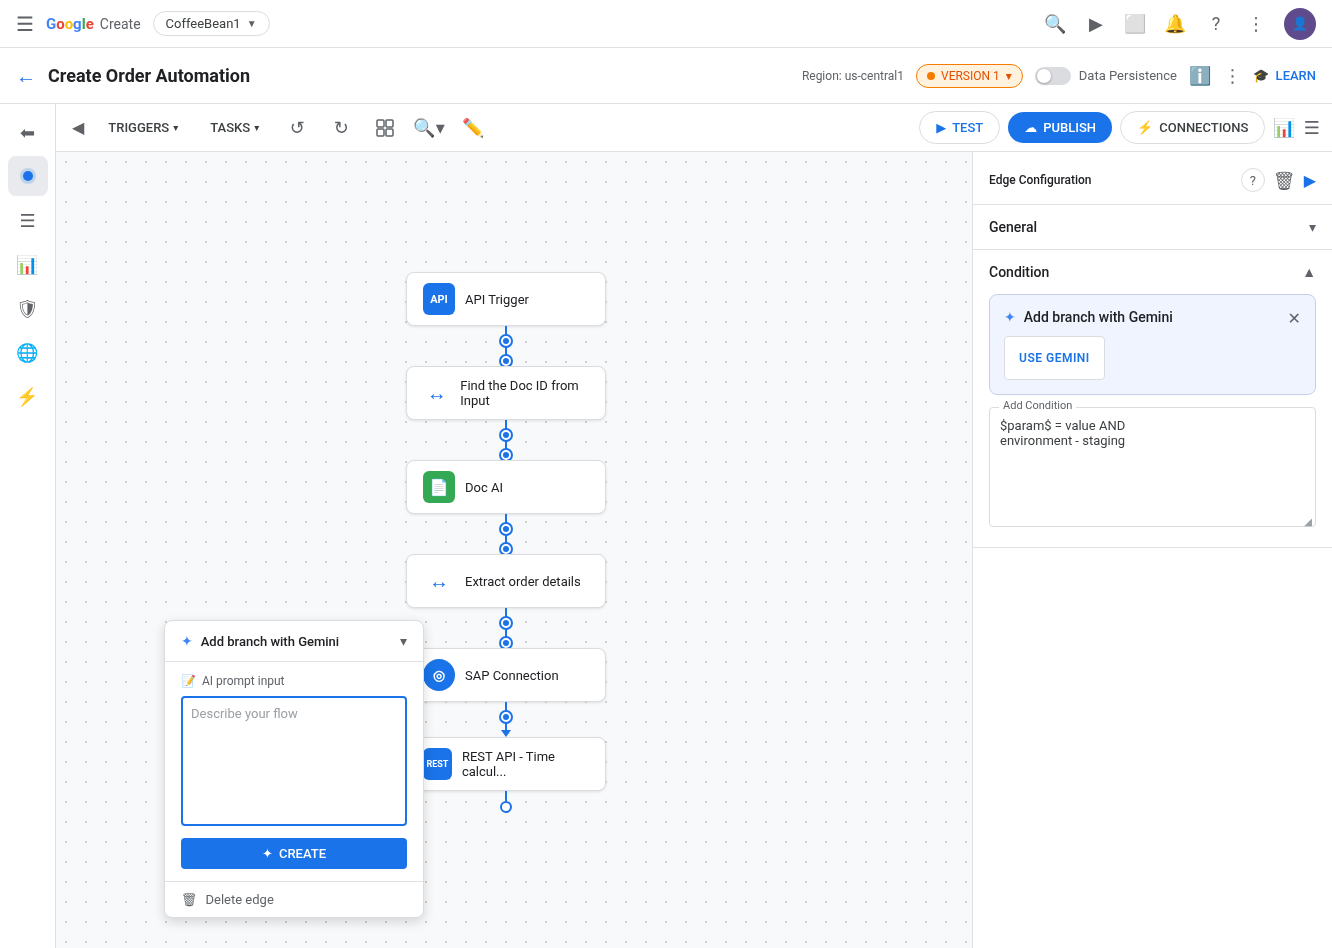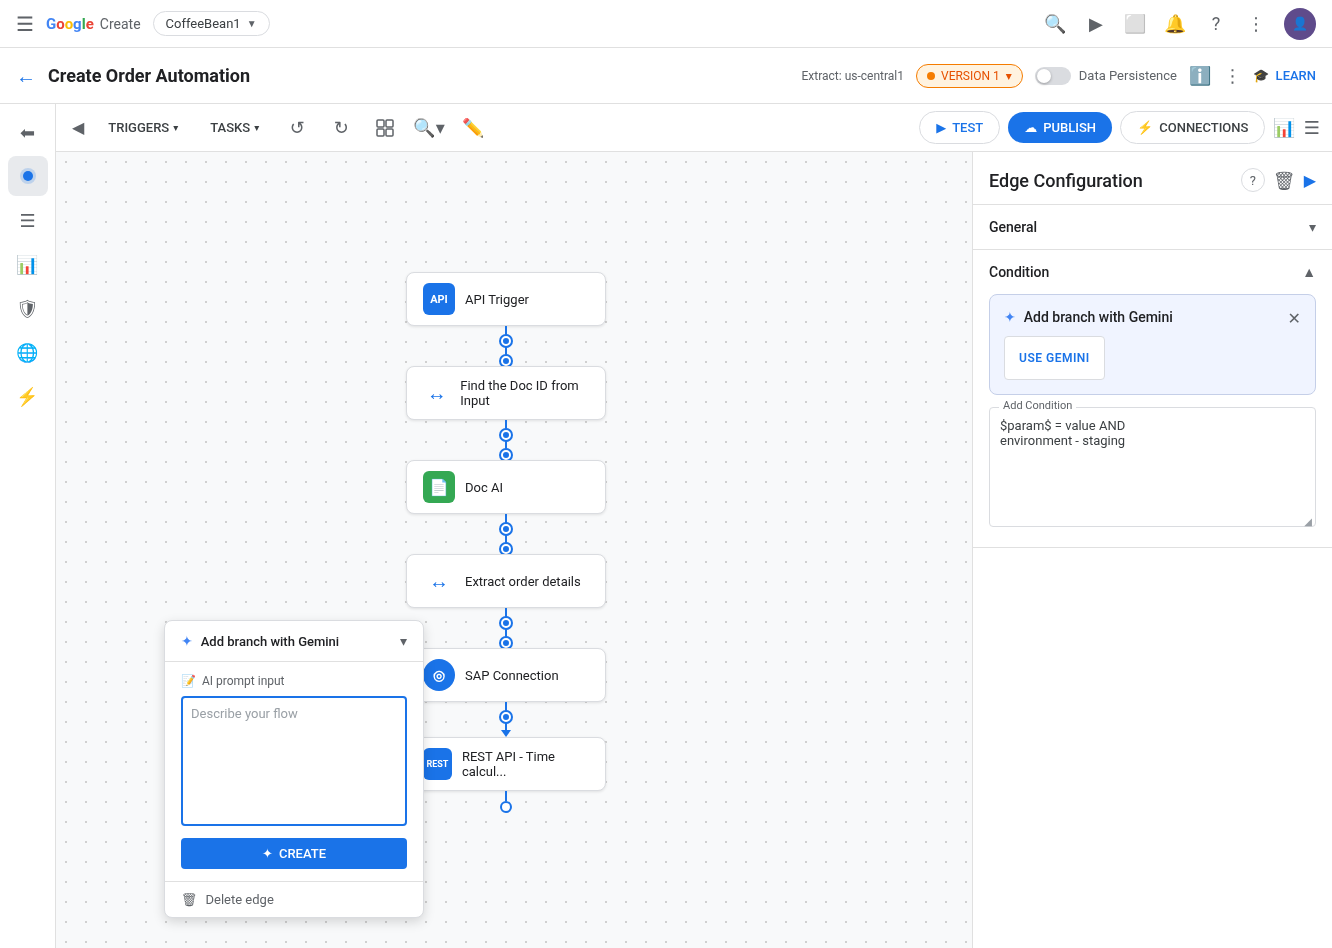--- a/index.html
+++ b/index.html
@@ -185,21 +185,21 @@
     
     .right-panel {
       width: 360px; background: #fff; border-left: 1px solid #e0e0e0;
       display: flex; flex-direction: column; overflow: hidden;
     }
     .right-panel-header {
       padding: 16px 16px 12px;
       display: flex; align-items: center; justify-content: space-between;
       border-bottom: 1px solid #e0e0e0;
     }
-    .panel-title { font-size: 18px; font-weight: 500; color: #202124; }
+    .panel-title { font-size: 12px; font-weight: 500; color: #202124; }
     .panel-header-icons { display: flex; align-items: center; gap: 8px; }
     .panel-icon-btn { cursor: pointer; color: #5f6368; font-size: 16px; }
 
     
     .accordion-section { border-bottom: 1px solid #e0e0e0; }
     .accordion-header {
       display: flex; align-items: center; justify-content: space-between;
       padding: 14px 16px; cursor: pointer;
     }
     .accordion-label { font-size: 14px; font-weight: 500; color: #202124; }
@@ -263,21 +263,21 @@
     <div class="nav-icon">⋮</div>
     <div class="nav-avatar">
       <span style="font-size:13px;">👤</span>
     </div>
   </div>
 </div>
 
 <div class="secondary-nav">
   <span class="back-btn">←</span>
   <span class="page-title">Create Order Automation</span>
-  <span class="region-label">Extract: us-central1</span>
+  <span class="region-label">Region: us-central1</span>
   <div class="version-badge">
     <div class="version-dot"></div>
     <span>VERSION 1</span>
     <span>▾</span>
   </div>
   <div class="data-persistence-toggle">
     <div class="toggle-switch">
       <div class="toggle-thumb"></div>
     </div>
     <span>Data Persistence</span>

